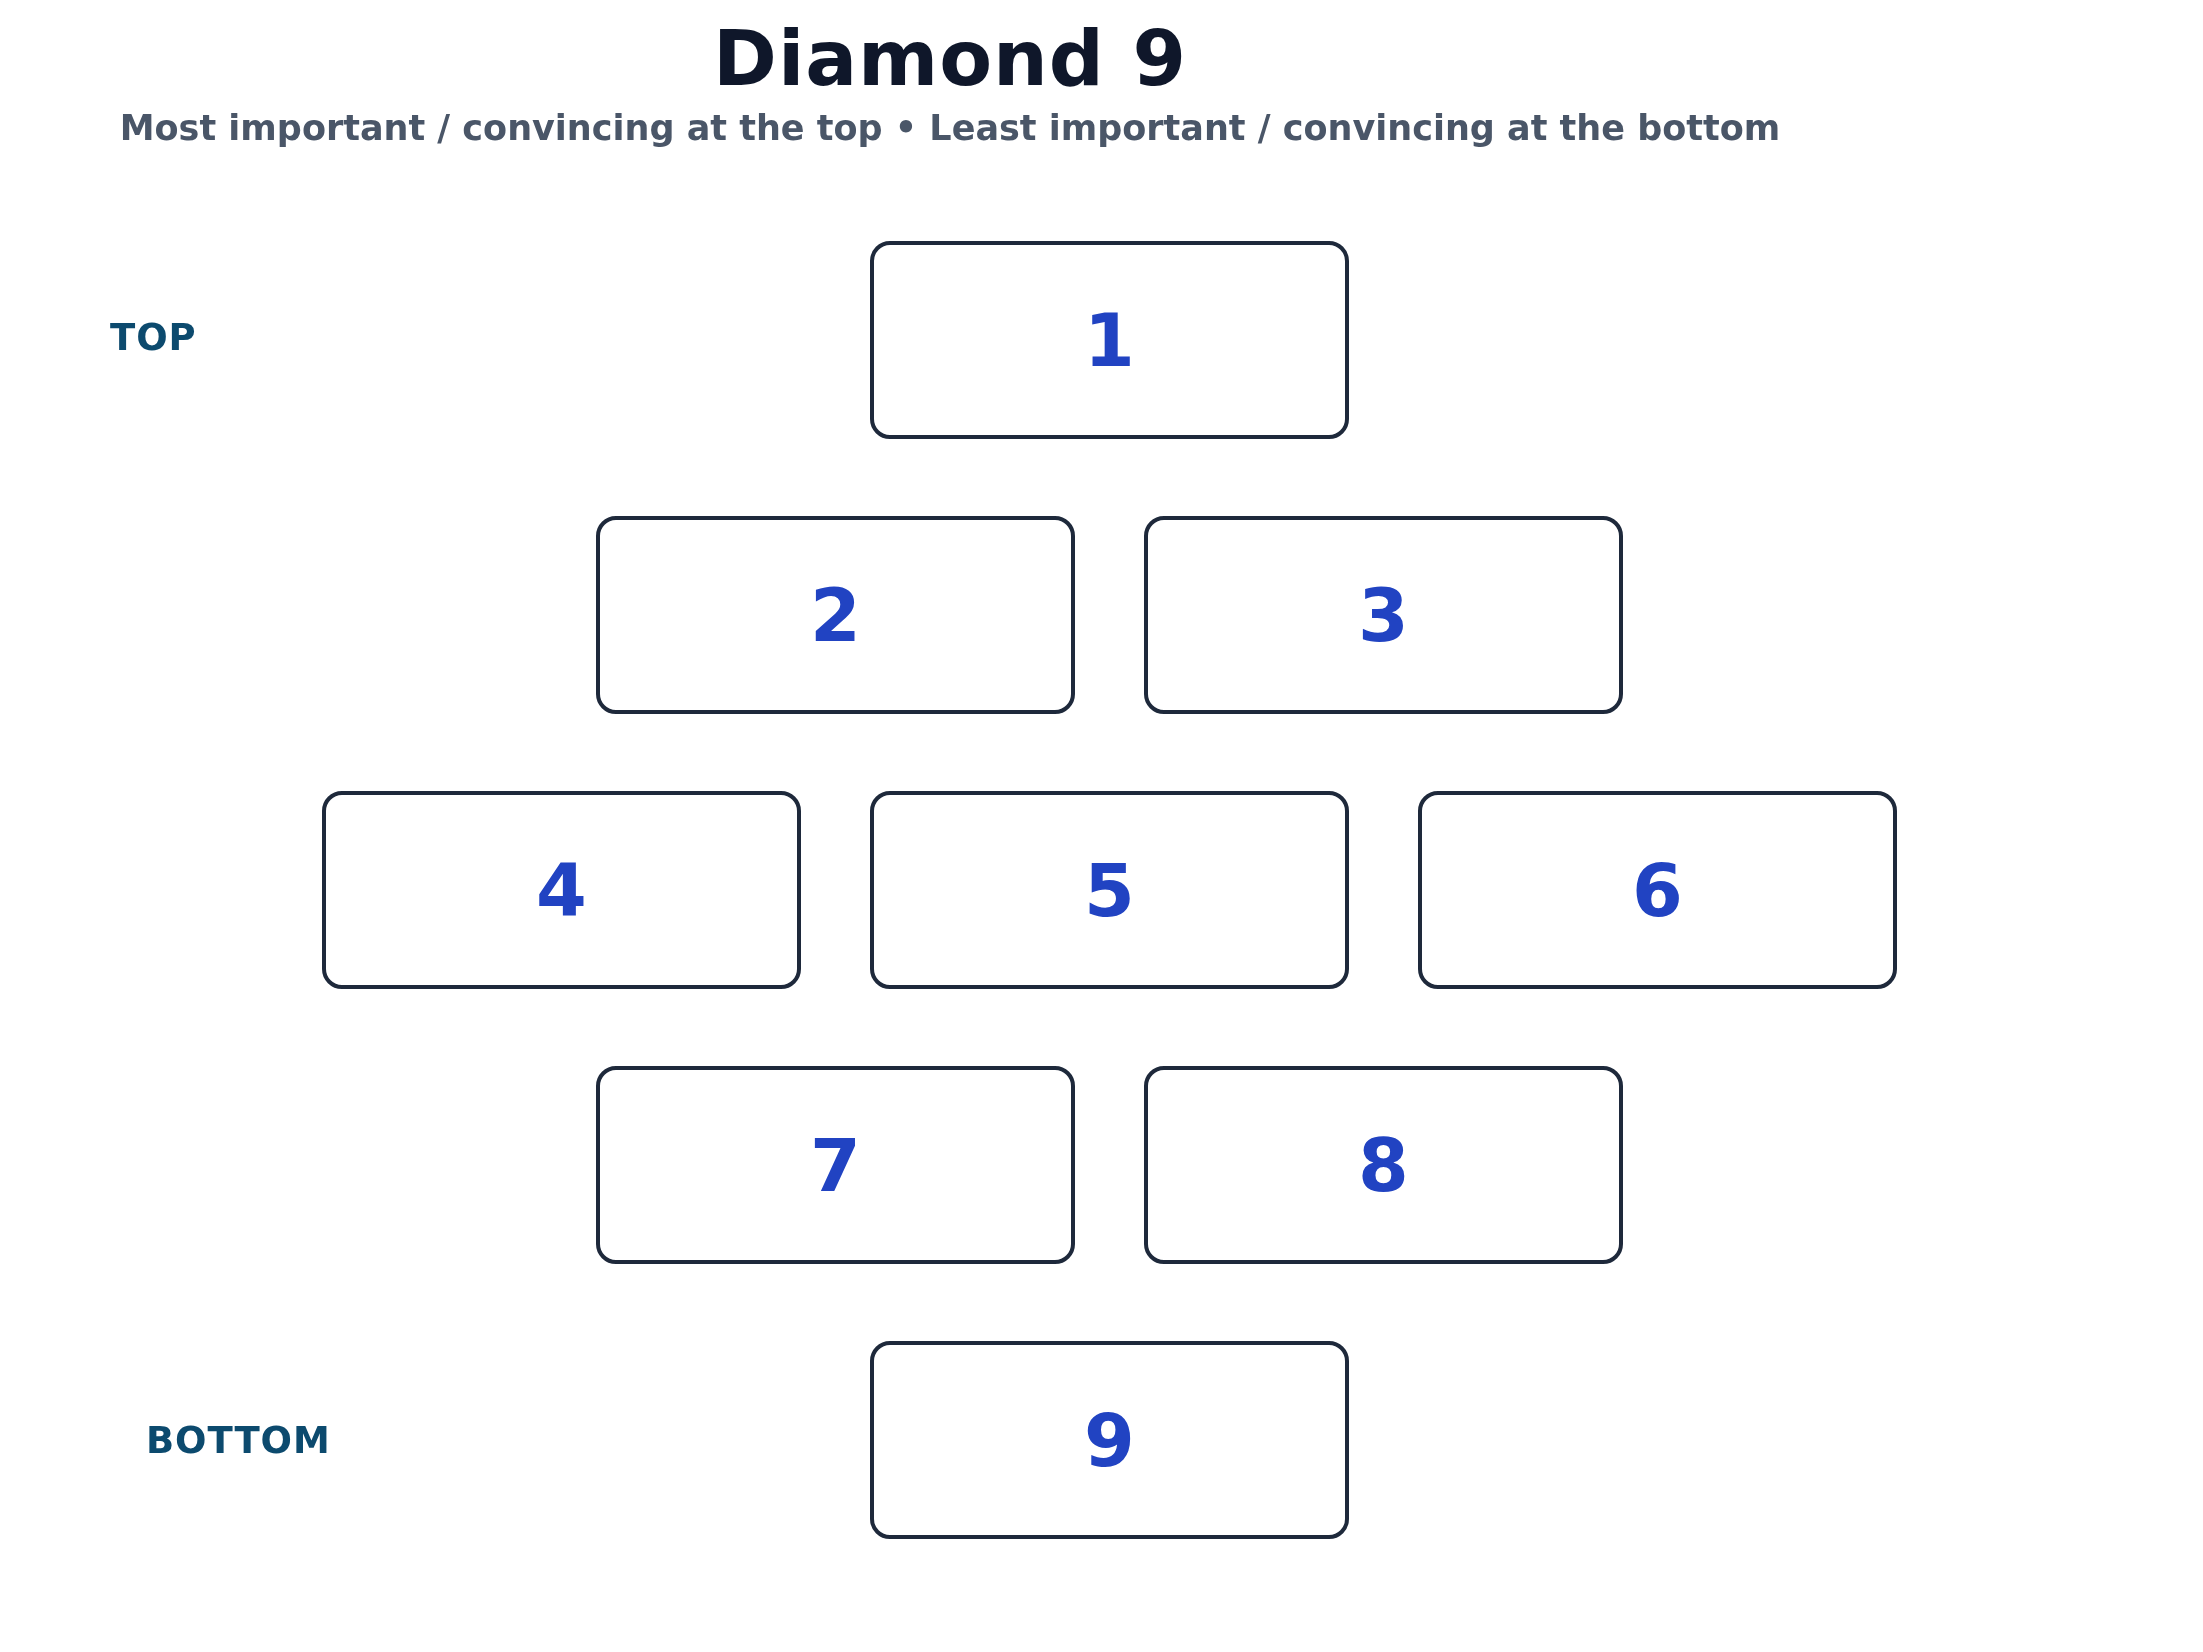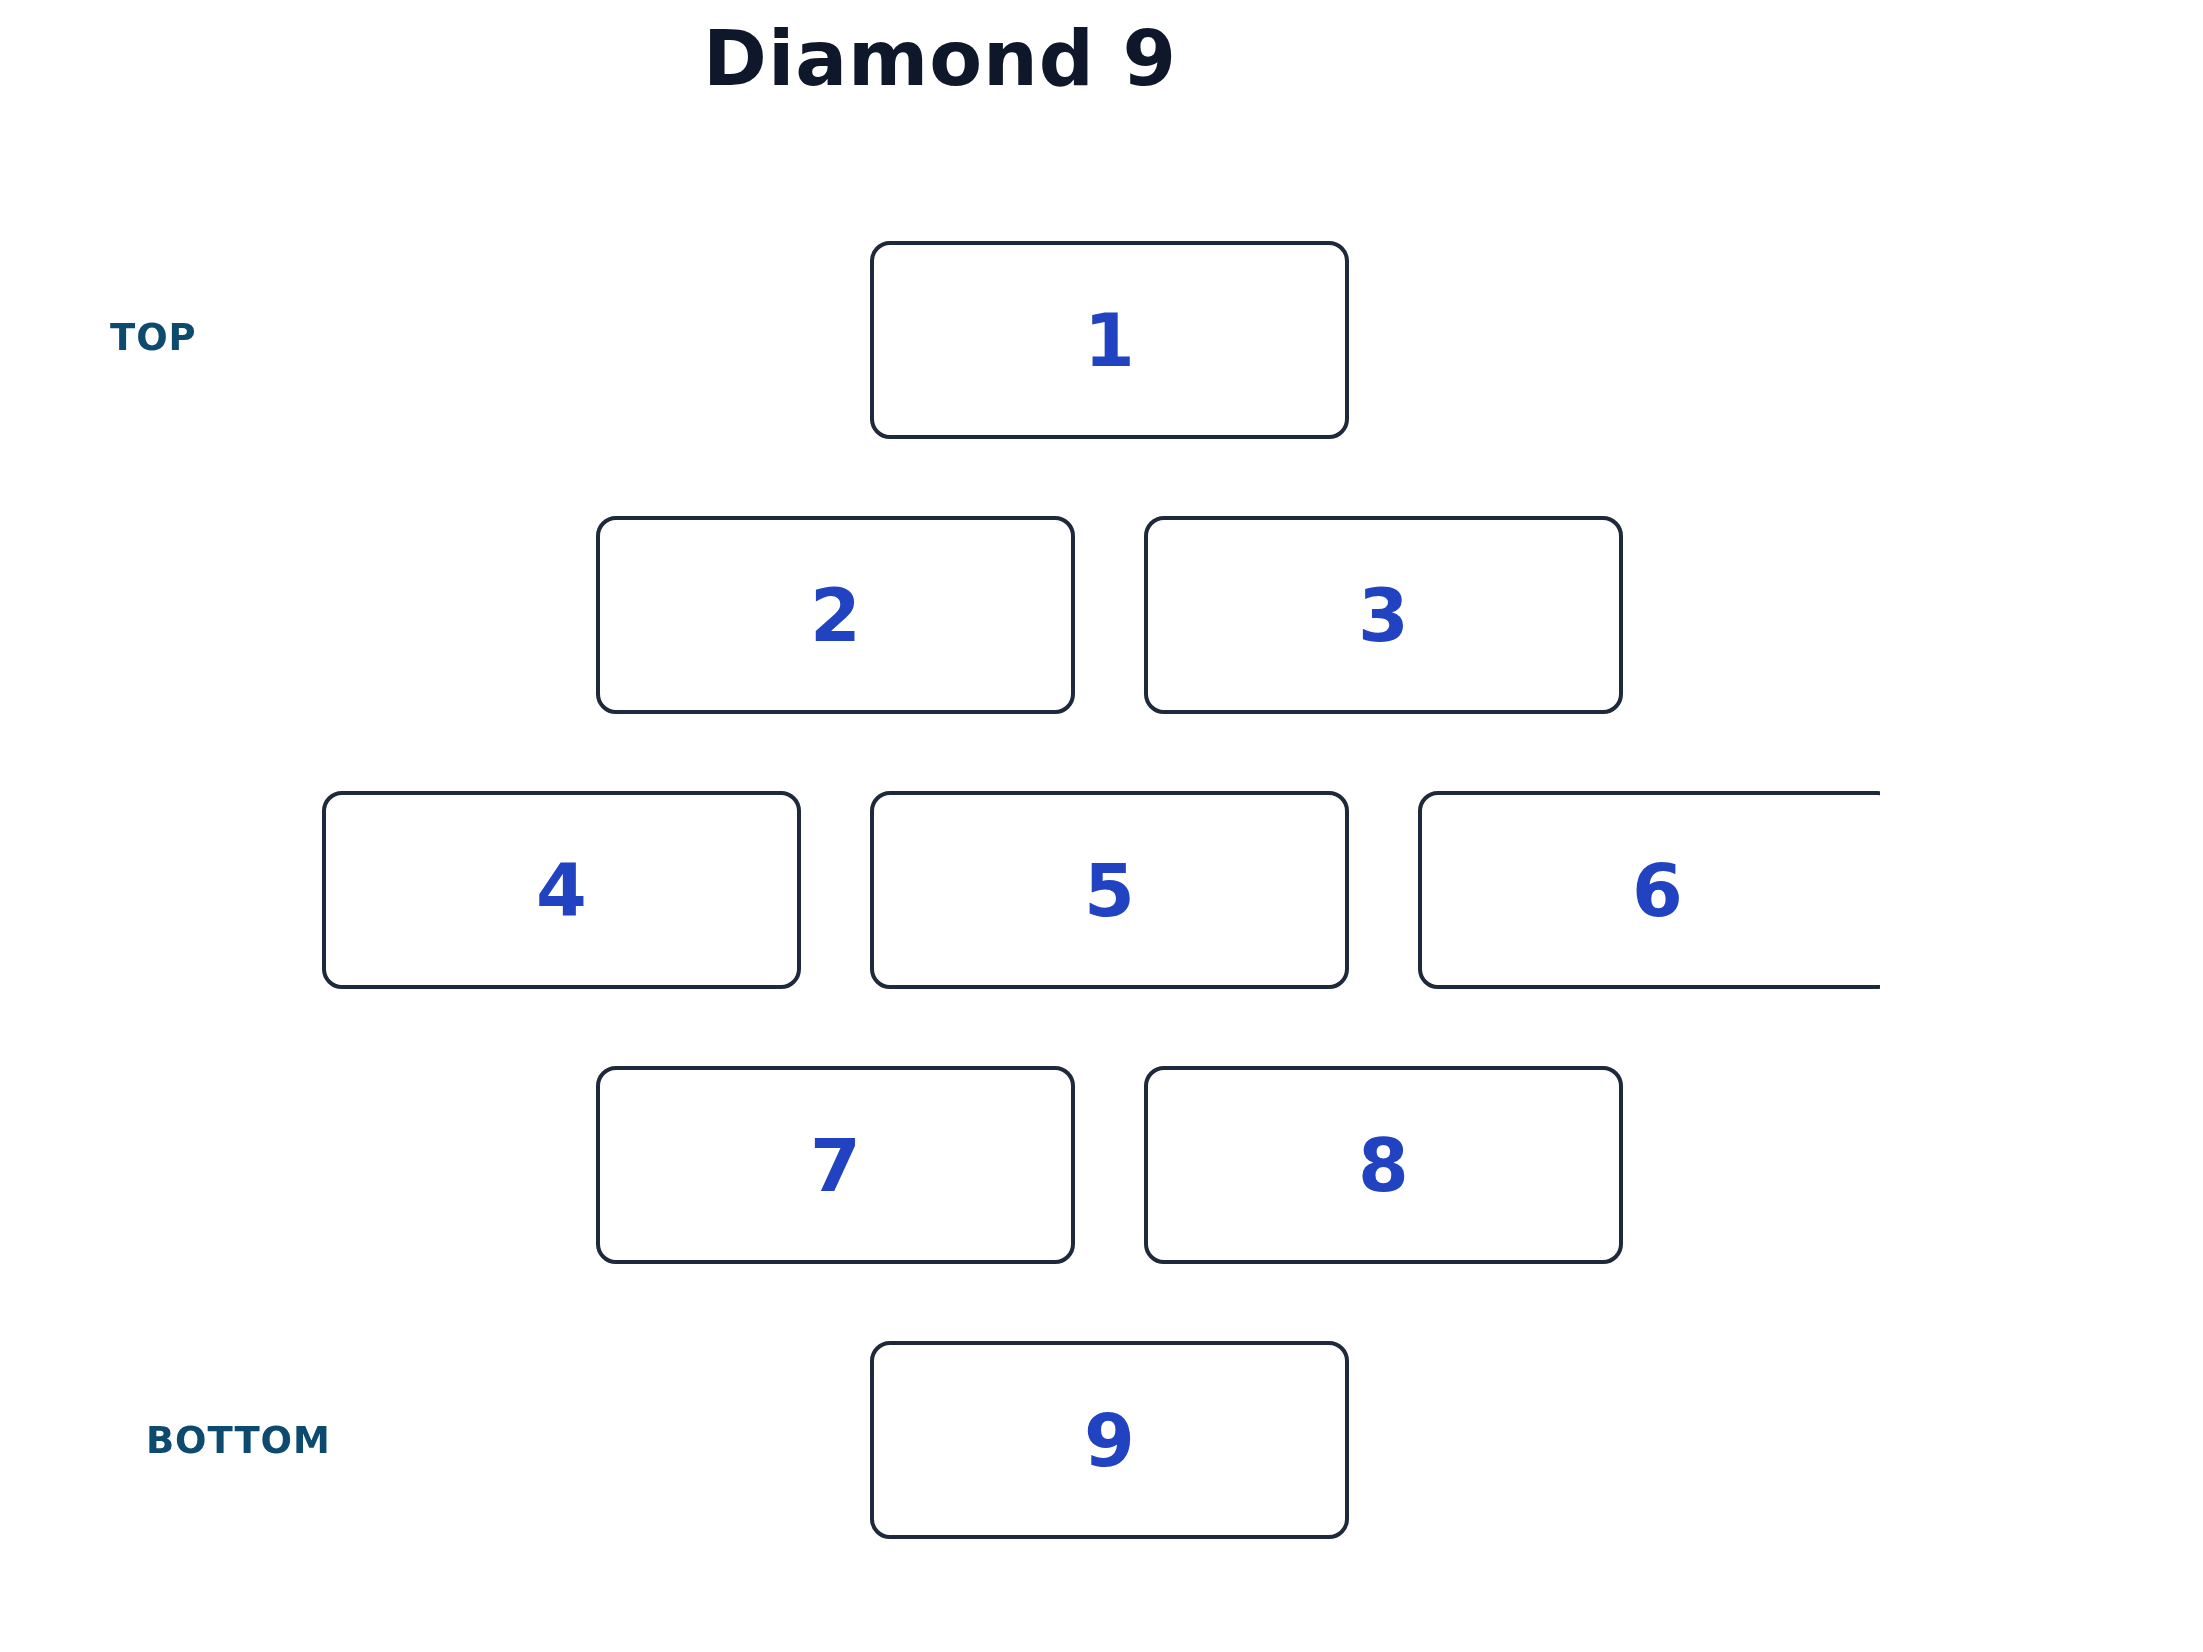--- a/index.html
+++ b/index.html
@@ -7,20 +7,21 @@
     padding: 0;
     background: #ffffff;
   }
   .canvas {
     position: relative;
     width: 1880px;
     height: 1653px;
     background: #ffffff;
     font-family: "DejaVu Sans", "Liberation Sans", sans-serif;
     overflow: hidden;
+    padding-left: 20px;
   }
   .title {
     position: absolute;
     top: 13px;
     left: 0;
     width: 100%;
     margin: 0;
     text-align: center;
     font-size: 77px;
     font-weight: bold;
@@ -77,20 +78,21 @@
     font-size: 73px;
     font-weight: bold;
     color: #2143c2;
   }
 </style>
 </head>
 <body>
 
 <div class="canvas">
   <h1 class="title">Diamond 9</h1>
+  <div class="subtitle">Most important / convincing at the top • Least important / convincing at the bottom</div>
   <div class="side-label top">TOP</div>
   <div class="side-label bottom">BOTTOM</div>
   <div class="diamond" id="diamond">
       <div class="row">
         <div class="card">
           <span class="card-number">1</span>
         </div>
       </div>
       <div class="row">
         <div class="card">

